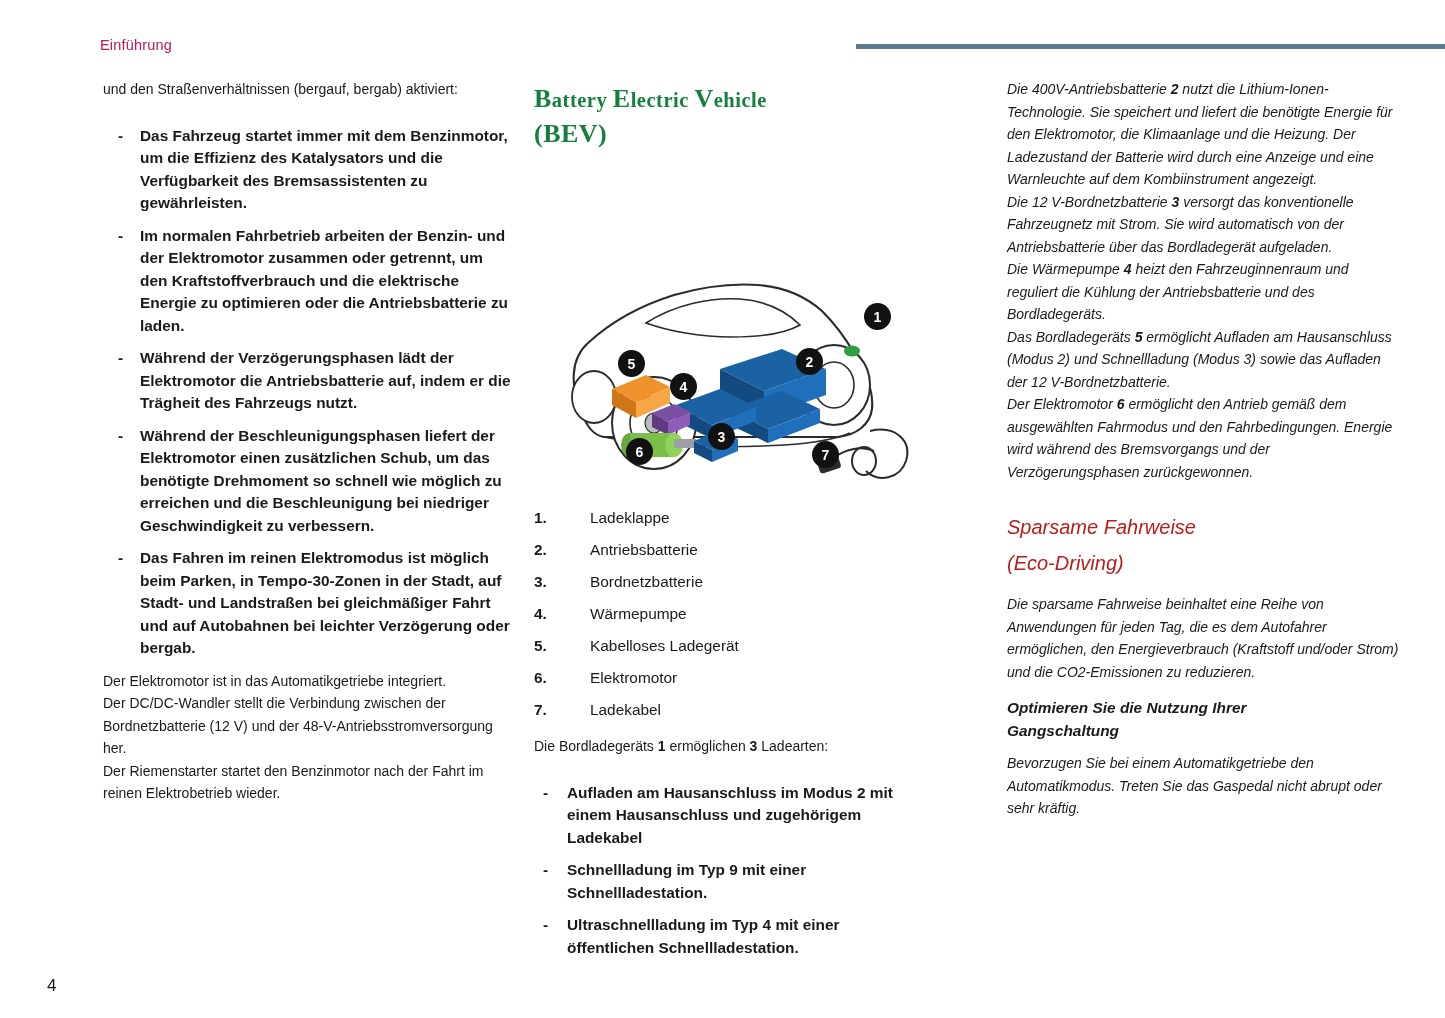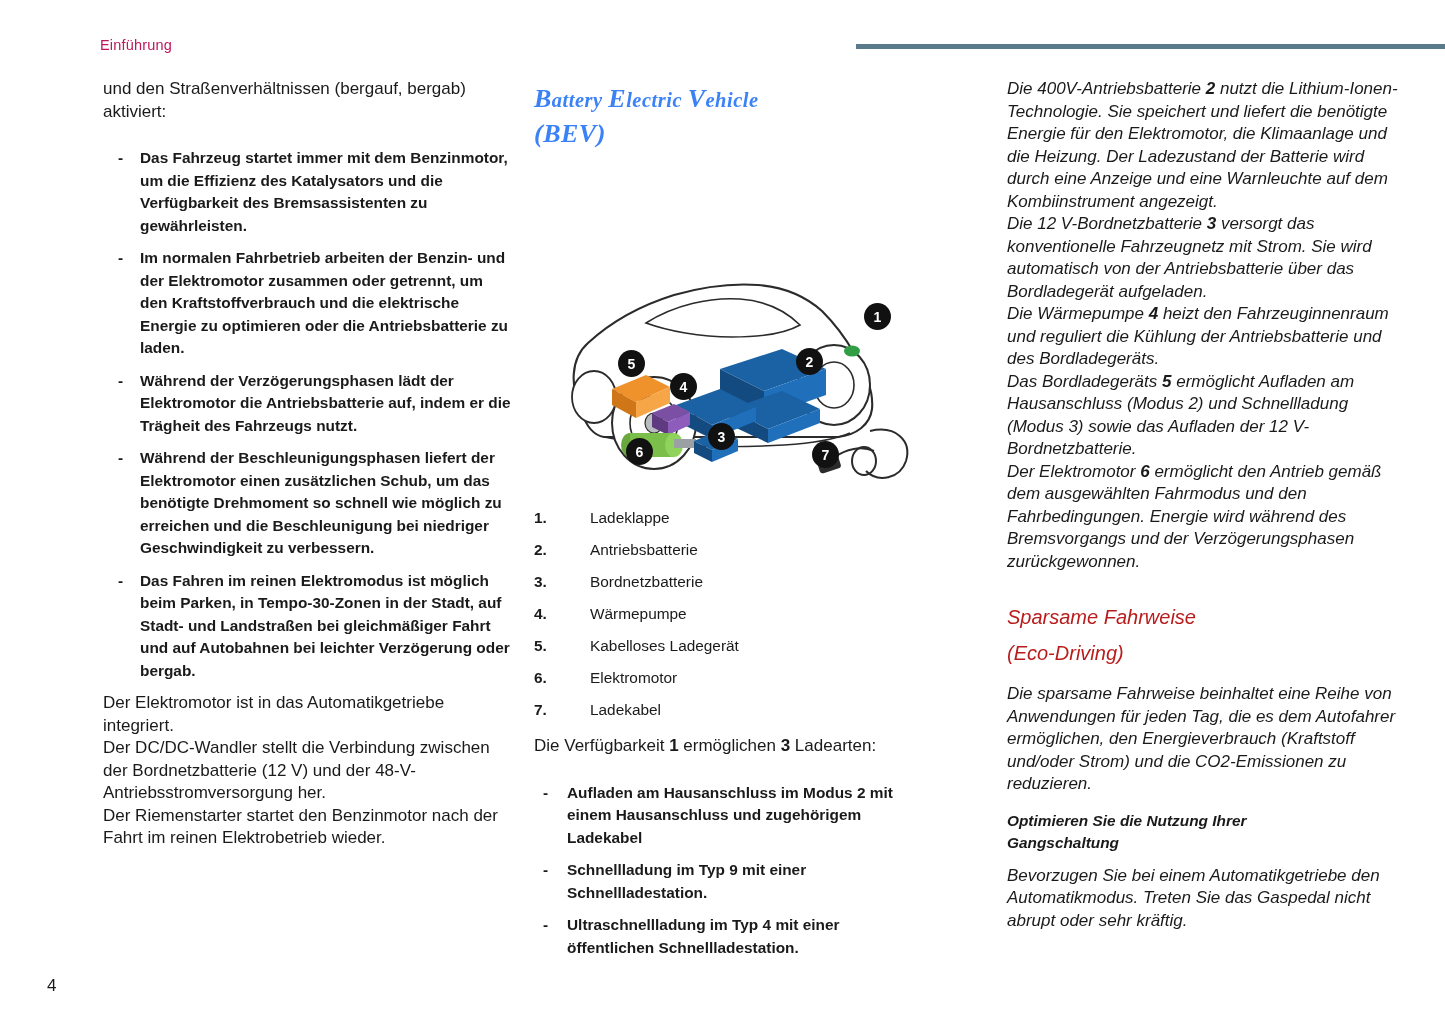--- a/index.html
+++ b/index.html
@@ -45,21 +45,21 @@
   .col {
     position: absolute;
     top: 78px;
   }
   .col-1 { left: 103px;  width: 408px; }
   .col-2 { left: 534px;  width: 382px; }
   .col-3 { left: 1007px;  width: 394px; font-style: italic; }
 
   p {
     margin: 0 0 0 0;
-    font-size: 17px;
+    font-size: 14px;
     line-height: 22.5px;
   }
   .tight { margin-bottom: 0; }
 
   
   ul.dash {
     list-style: none;
     margin: 24px 0 10px 0;
     padding: 0;
     font-weight: bold;
@@ -82,22 +82,21 @@
   .col-2 ul.dash > li::before { left: 9px; }
 
   
   h2.sec {
     margin: 4px 0 0 0;
     font-family: "Liberation Serif", serif;
     font-weight: bold;
     font-size: 26px;
     line-height: 34px;
     letter-spacing: .5px;
-    color: #3b82f6;
-    font-style: italic;
+    color: #15803d;
   }
   h2.sec .sc { font-size: 20.5px; }
 
   h3.big {
     margin: 26px 0 12px 0;
     font-size: 20px;
     line-height: 36px;
     font-weight: 400;
     color: #b91c1c;
   }
@@ -295,21 +294,21 @@
       <li>
         <span class="num">6.</span>
         <span>Elektromotor</span>
       </li>
       <li>
         <span class="num">7.</span>
         <span>Ladekabel</span>
       </li>
     </ol>
 
-    <p class="tight"><span>Die Verfügbarkeit </span><b>1</b><span> ermöglichen </span><b>3</b><span> Ladearten:</span></p>
+    <p class="tight"><span>Die Bordladegeräts </span><b>1</b><span> ermöglichen </span><b>3</b><span> Ladearten:</span></p>
 
     <ul class="dash">
       <li>Aufladen am Hausanschluss im Modus 2 mit einem Hausanschluss und zugehörigem Ladekabel</li>
       <li>Schnellladung im Typ 9 mit einer Schnellladestation.</li>
       <li>Ultraschnellladung im Typ 4 mit einer öffentlichen Schnellladestation.</li>
     </ul>
   </div>
 
   <div class="col col-3">
     <p class="tight"><span>Die 400V-Antriebsbatterie </span><b>2</b><span> nutzt die Lithium-Ionen-Technologie. Sie speichert und liefert die benötigte Energie für den Elektromotor, die Klimaanlage und die Heizung. Der Ladezustand der Batterie wird durch eine Anzeige und eine Warnleuchte auf dem Kombiinstrument angezeigt.</span></p>

